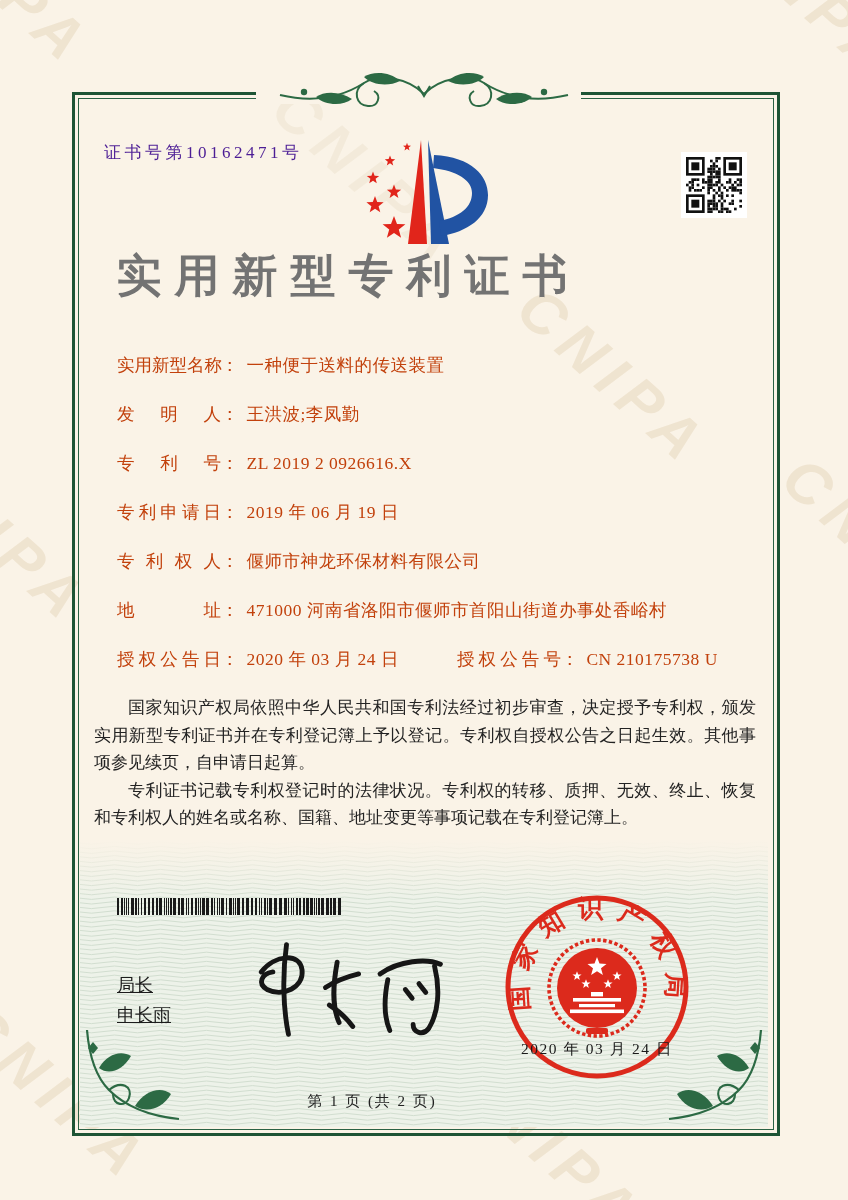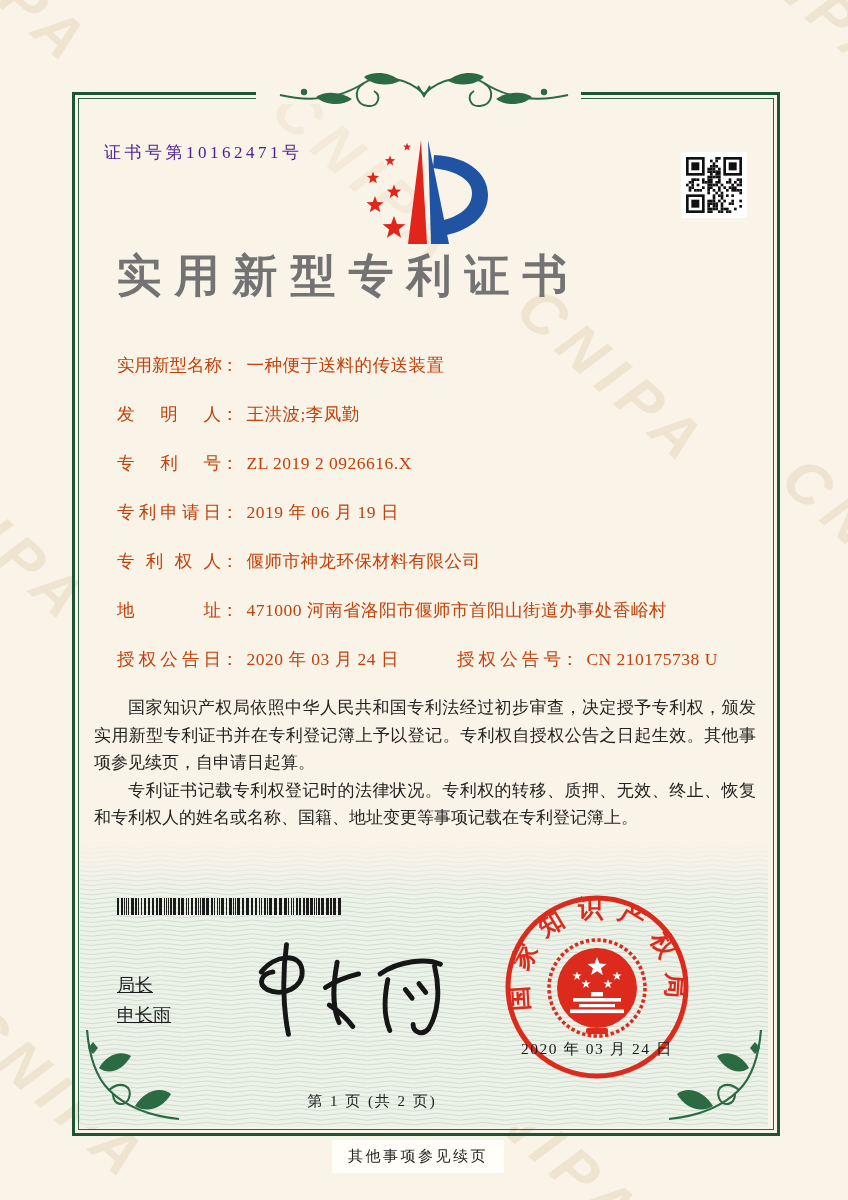--- a/index.html
+++ b/index.html
@@ -471,15 +471,14 @@
       <rect x="91" y="104" width="12" height="4.4" fill="#fff"></rect>
       <rect x="73" y="110" width="48" height="3.6" fill="#fff"></rect>
       <rect x="79" y="116" width="36" height="3.2" fill="#fff"></rect>
       <rect x="70" y="121.5" width="54" height="3.6" fill="#fff"></rect>
       <rect x="86" y="140" width="22" height="6" rx="2" fill="#dc2a1c"></rect>
     </g>
     <text x="97" y="166" text-anchor="middle" font-size="15.5" letter-spacing="1.5" fill="#1a1a1a">2020 年 03 月 24 日</text>
   </svg>
 
   <div class="page-indicator">第 1 页 (共 2 页)</div>
-  <div class="note">其他事项参见续页</div>
 
 </div>
 
 </body></html>

